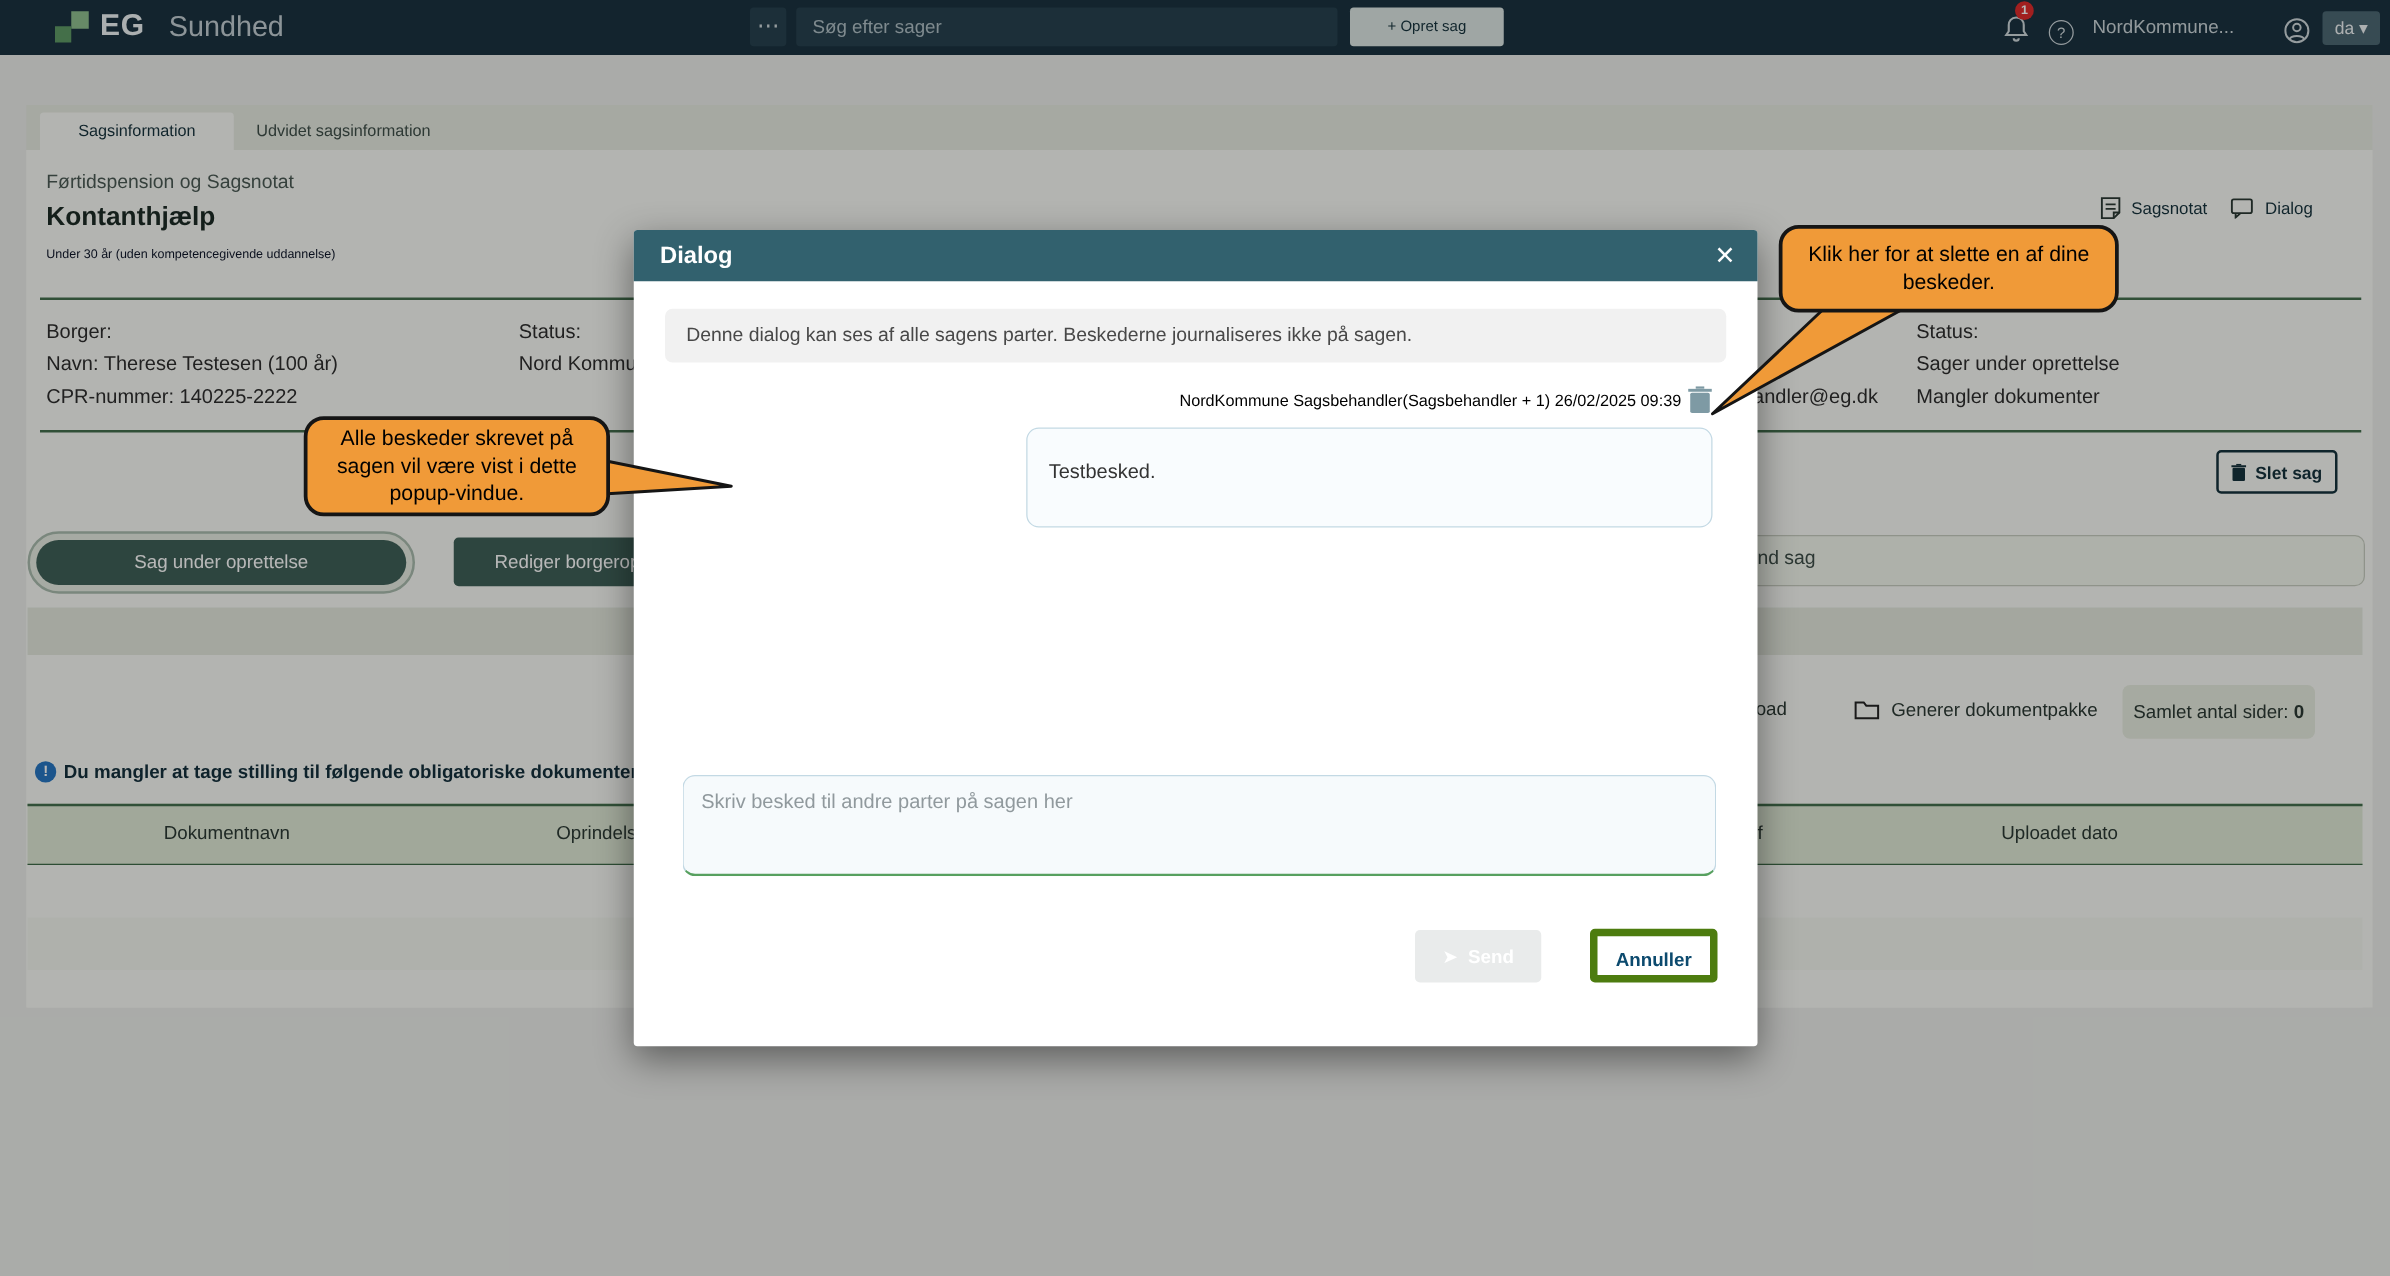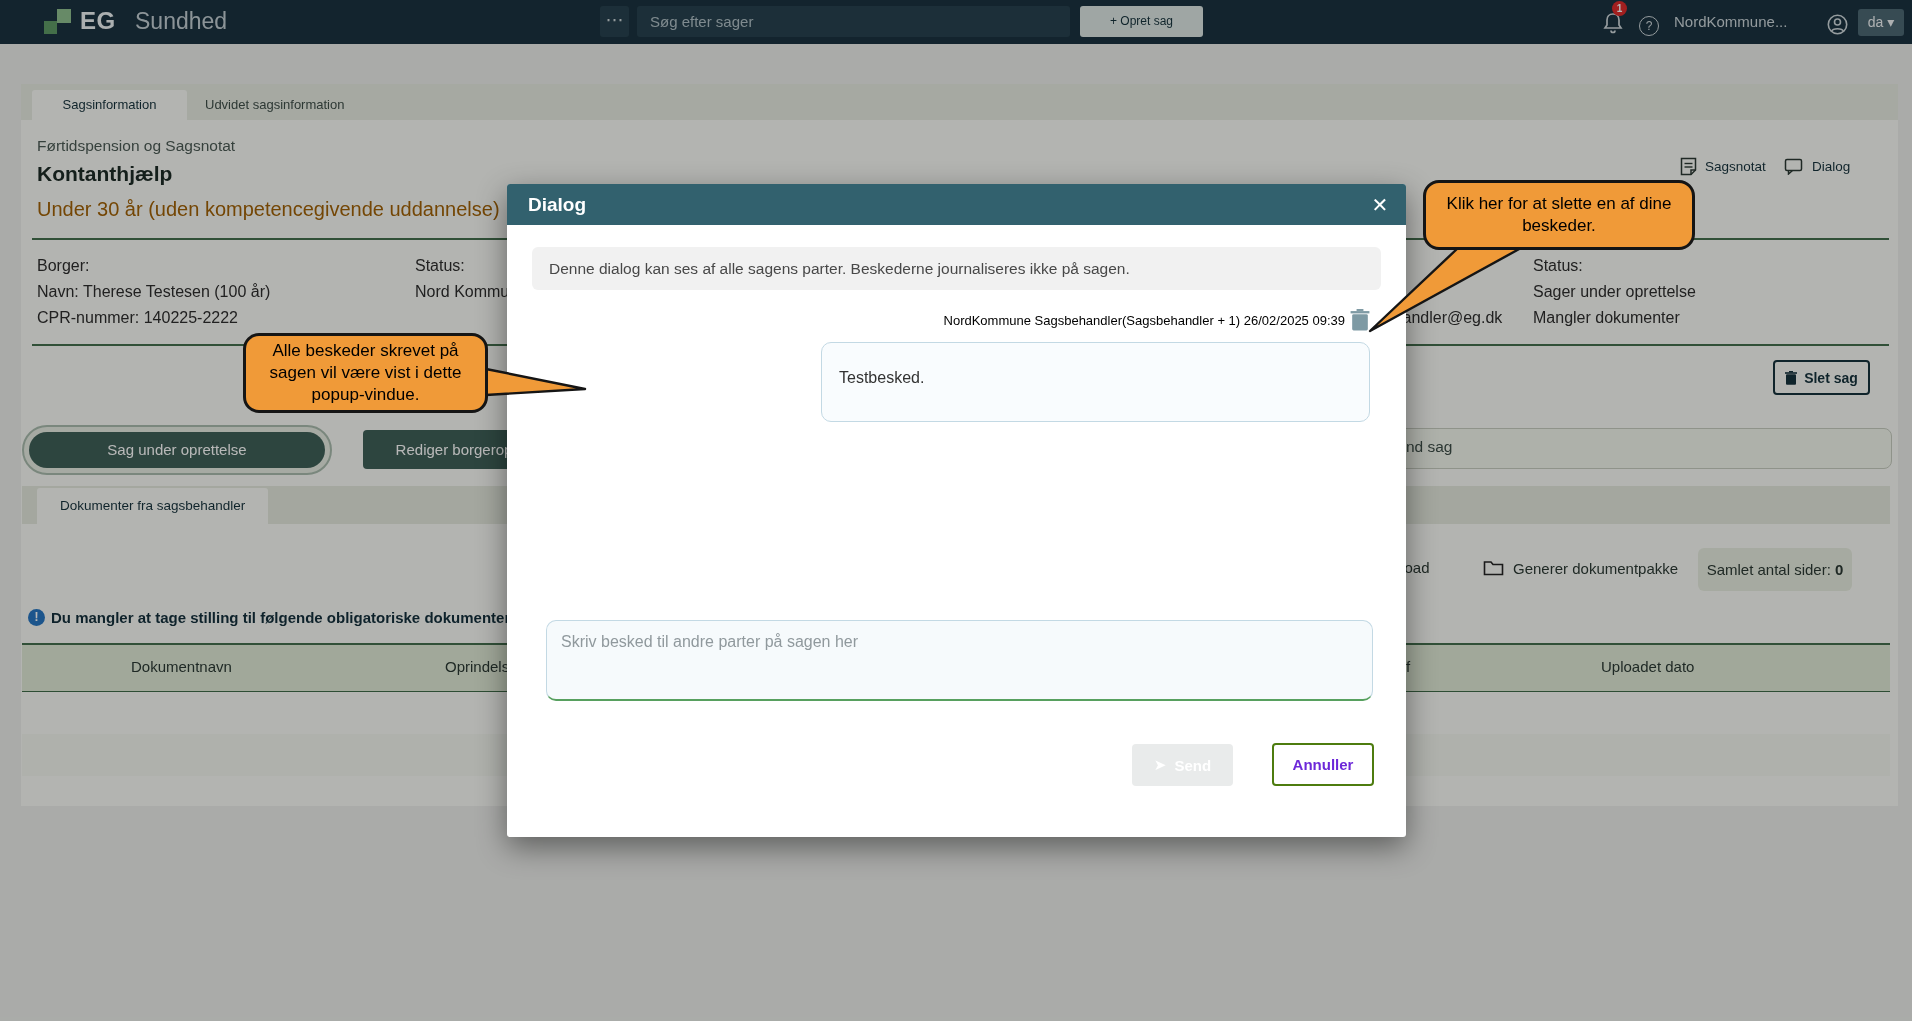--- a/index.html
+++ b/index.html
@@ -19,21 +19,21 @@
   .help-circ{position:absolute;left:1639px;top:16px;width:18px;height:18px;border:1.6px solid #cfd8dc;border-radius:50%;color:#cfd8dc;font-size:12px;text-align:center;line-height:18px;cursor:pointer;}
   .org-name{position:absolute;left:1674px;top:13px;font-size:15px;color:#ccd6da;cursor:pointer;}
   .lang-box{position:absolute;left:1858px;top:9px;width:46px;height:27px;background:#4d6874;border-radius:3px;color:#f0f4f5;font-size:14px;text-align:center;line-height:27px;cursor:pointer;}
   
   .tabstrip{position:absolute;left:21px;top:84px;width:1877px;height:36px;background:#e6eae1;}
   .tab-active{position:absolute;left:32px;top:90px;width:155px;height:30px;background:#f9faf6;border-radius:3px 3px 0 0;color:#16323c;font-size:13px;text-align:center;line-height:30px;cursor:pointer;}
   .tab-idle{position:absolute;left:205px;top:97px;font-size:13px;color:#3f4f49;cursor:pointer;}
   .content{position:absolute;left:21px;top:120px;width:1877px;height:686px;background:#f9faf6;}
   .case-cat{position:absolute;left:37px;top:137px;font-size:15.5px;color:#4c5b55;}
   .case-title{position:absolute;left:37px;top:162px;font-size:21px;font-weight:700;color:#1d2b26;}
-  .case-sub{position:absolute;left:37px;top:198px;font-size:20px;color:#a16207;}
+  .case-sub{position:absolute;left:37px;top:198px;font-size:10px;color:#0f172a;}
   .toplink{position:absolute;font-size:13.5px;color:#16323c;cursor:pointer;}
   .gline{position:absolute;left:32px;width:1857px;height:2px;background:#44704e;}
   .infotx{position:absolute;font-size:16px;color:#2e2e2e;}
   .slet-btn{position:absolute;left:1773px;top:360px;width:97px;height:35px;border:2px solid #16323c;border-radius:4px;background:transparent;display:flex;align-items:center;justify-content:center;gap:7px;color:#16323c;font-size:14px;font-weight:700;cursor:pointer;box-sizing:border-box;}
   .step-outer{position:absolute;left:22px;top:425px;width:310px;height:50px;border:2px solid #a9bcae;border-radius:27px;background:#e7ece2;box-sizing:border-box;}
   .step-inner{position:absolute;left:29px;top:432px;width:296px;height:36px;background:#3f6058;border-radius:19px;color:#fff;font-size:15px;text-align:center;line-height:36px;cursor:pointer;}
   .rediger-btn{position:absolute;left:363px;top:430px;width:242px;height:39px;background:#3f6058;border-radius:4px;color:#fff;font-size:15px;text-align:center;line-height:39px;cursor:pointer;}
   .indsend-box{position:absolute;left:1200px;top:428px;width:692px;height:41px;background:#f2f5ec;border:1.5px solid #c6ccbf;border-radius:8px;box-sizing:border-box;cursor:pointer;}
   .indsend-label{position:absolute;left:1368px;top:438px;font-size:15.5px;color:#3e4e48;}
   .tabstrip2{position:absolute;left:22px;top:486px;width:1868px;height:38px;background:#e3e8dd;}
@@ -53,21 +53,21 @@
   .mtitle{position:absolute;left:21px;top:0;line-height:41px;font-size:19px;font-weight:600;color:#fff;}
   .mclose{position:absolute;right:10px;top:5px;width:32px;height:32px;color:#fff;font-size:20px;text-align:center;line-height:32px;cursor:pointer;}
   .mbanner{position:absolute;left:25px;top:63px;width:849px;height:43px;background:#f1f1f1;border-radius:6px;box-sizing:border-box;padding-left:17px;font-size:15.5px;color:#484848;line-height:43px;}
   .mmeta{position:absolute;right:61px;top:129px;font-size:13px;color:#000000;}
   .mtrash{position:absolute;left:843px;top:125px;width:20px;height:22px;cursor:pointer;}
   .mbubble{position:absolute;left:314px;top:158px;width:549px;height:80px;background:#f9fcfe;border:1.5px solid #c3d9e4;border-radius:10px;box-sizing:border-box;}
   .mbubble-text{position:absolute;left:17px;top:26px;font-size:16px;color:#333;}
   .mtextarea{position:absolute;left:39px;top:436px;width:827px;height:81px;background:#f6fafc;border:1.5px solid #c3d9e4;border-bottom:2.5px solid #57a05f;border-radius:10px;box-sizing:border-box;padding:12px 14px;font-size:16px;color:#333;font-family:inherit;resize:none;}
   .mtextarea::placeholder{color:#90999d;}
   .msend{position:absolute;left:625px;top:560px;width:101px;height:42px;background:#e9ebeb;border-radius:4px;display:flex;align-items:center;justify-content:center;gap:8px;color:#fff;font-size:15px;font-weight:700;}
-  .mcancel{position:absolute;left:765px;top:559px;width:102px;height:43px;background:#fff;border:2px solid #4d7c0f;border-radius:4px;color:#6d28d9;font-size:15px;font-weight:700;text-align:center;line-height:39px;box-sizing:border-box;cursor:pointer;}
+  .mcancel{position:absolute;left:765px;top:559px;width:102px;height:43px;background:#fff;border:6px solid #4d7c0f;border-radius:4px;color:#0c4a6e;font-size:15px;font-weight:700;text-align:center;line-height:39px;box-sizing:border-box;cursor:pointer;}
   
   .tails{position:absolute;inset:0;z-index:60;pointer-events:none;}
   .callout{position:absolute;background:#F09A38;border:3px solid #151515;border-radius:16px;z-index:61;display:flex;align-items:center;justify-content:center;text-align:center;color:#000;font-size:17px;line-height:1.28;font-weight:500;box-sizing:border-box;padding:4px 10px;}
   .co-left{left:243px;top:333px;width:245px;height:80px;}
   .co-right{left:1423px;top:180px;width:272px;height:70px;}
 </style>
 </head>
 <body>
 
 <div class="screen">
@@ -140,21 +140,20 @@
     <span>Slet sag</span>
   </div>
 
   <div class="step-outer"></div>
   <div class="step-inner">Sag under oprettelse</div>
   <div class="rediger-btn">Rediger borgeroplysninger</div>
   <div class="indsend-box"></div>
   <div class="indsend-label">Indsend sag</div>
 
   <div class="tabstrip2"></div>
-  <div class="doctab">Dokumenter fra sagsbehandler</div>
   <div class="doccard"></div>
 
   <div class="toollabel" style="left:1382px;top:559px;">Upload</div>
   <svg class="abs" style="left:1483px;top:558px;" width="21" height="19" viewBox="0 0 21 19">
     <path d="M1.5 4 L1.5 16.5 L19.5 16.5 L19.5 6.5 L10 6.5 L8 4 Z" fill="none" stroke="#242424" stroke-width="1.6"></path>
   </svg>
   <div class="toollabel" style="left:1513px;top:560px;">Generer dokumentpakke</div>
   <div class="antal-box">
     <span>Samlet antal sider: </span><b>0</b>
   </div>

